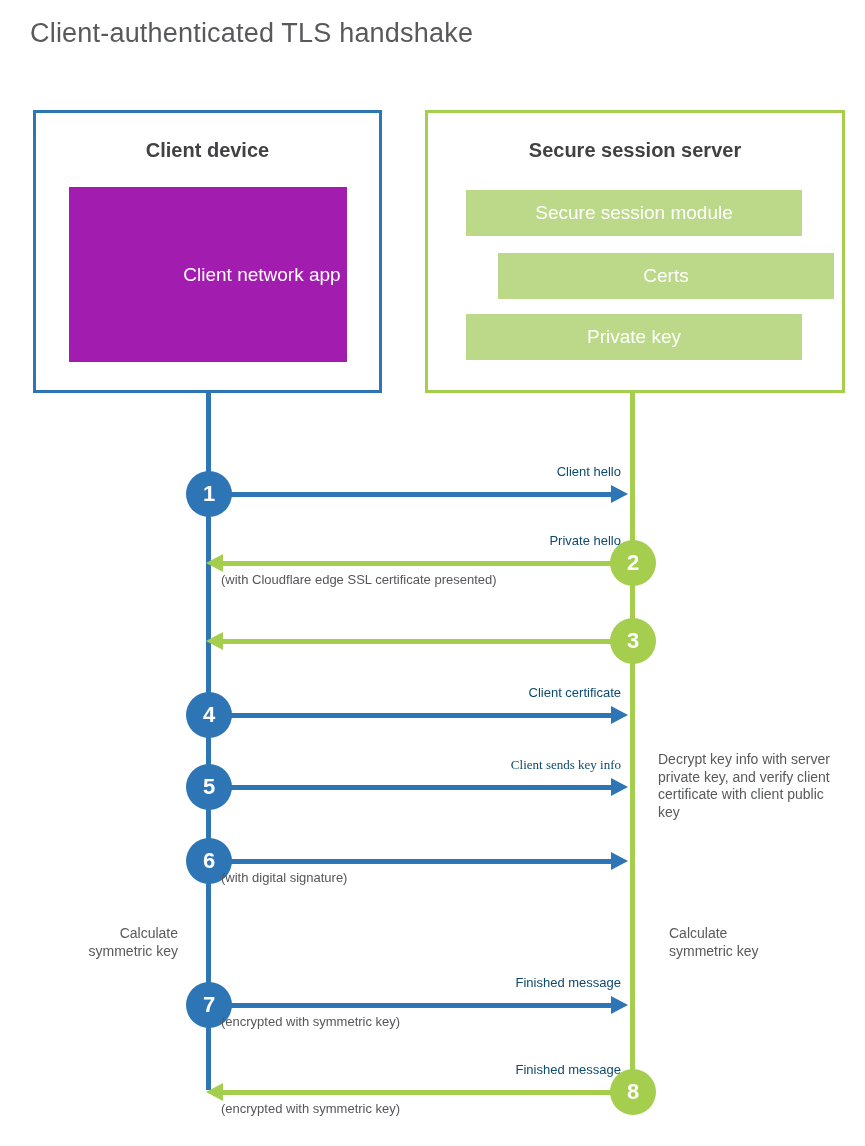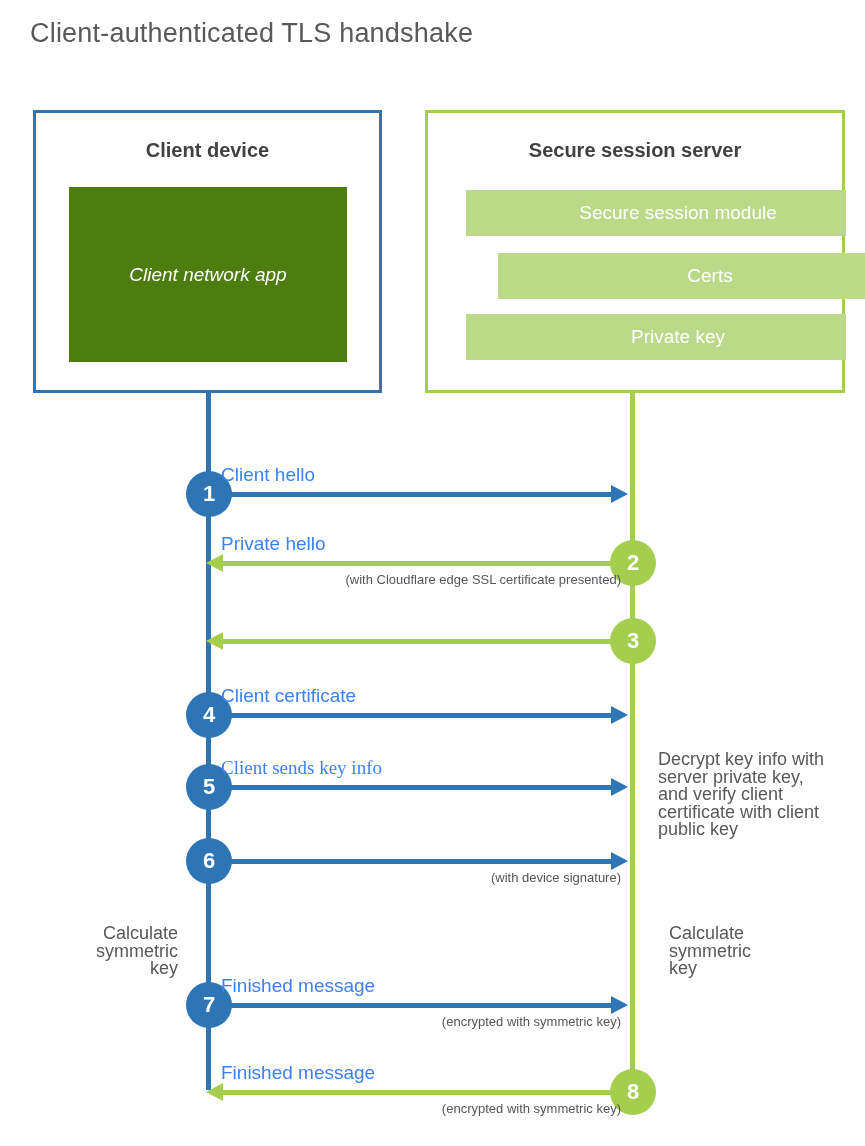--- a/index.html
+++ b/index.html
@@ -10,28 +10,28 @@
   .title{
     position:absolute;left:30px;top:18px;font-size:27px;font-weight:300;
     color:#58595b;letter-spacing:0.2px;
   }
   
   .actor-box{position:absolute;top:110px;height:277px;background:#fff;box-sizing:content-box;}
   .client-box{left:33px;width:343px;border:3px solid #2E75B6;}
   .server-box{left:425px;width:414px;border:3px solid #A5CE4F;}
   .actor-title{margin-top:26px;text-align:center;font-size:20px;font-weight:bold;color:#414042;}
   .client-app{
-    position:absolute;left:69px;top:187px;width:278px;height:175px;background:#4d7c0f;
-    display:flex;align-items:center;justify-content:center;font-style:italic;
+    position:absolute;left:69px;top:187px;width:278px;height:175px;background:#a21caf;
+    display:flex;align-items:center;justify-content:flex-end;
   }
   .client-app-text{width:170px;text-align:center;font-size:19px;color:#ffffff;line-height:26px;}
   .server-bar{
     position:absolute;left:466px;width:336px;height:46px;background:#BCD98A;
     display:flex;align-items:center;justify-content:center;
-    font-size:19px;color:#ffffff;padding-left:44px;
+    font-size:19px;color:#ffffff;
   }
   .bar1{top:190px;} .bar2{top:253px;margin-left:32px;} .bar3{top:314px;}
   
   .vline{position:absolute;width:5px;z-index:0;}
   .vline-blue{left:206px;top:390px;height:700px;background:#2E75B6;}
   .vline-green{left:630px;top:390px;height:702px;background:#A5CE4F;}
   
   .hbar{position:absolute;height:5px;z-index:1;}
   .b-blue{background:#2E75B6;left:209px;width:404px;}
   .b-green{background:#A5CE4F;left:221px;width:412px;}
@@ -39,35 +39,35 @@
       border-top:9px solid transparent;border-bottom:9px solid transparent;}
   .ah-r{border-left:17px solid #2E75B6;left:611px;}
   .ah-l{border-right:17px solid #A5CE4F;left:206px;}
   .circle{
     position:absolute;width:46px;height:46px;border-radius:50%;z-index:2;
     display:flex;align-items:center;justify-content:center;
     color:#ffffff;font-size:22px;font-weight:bold;
   }
   .c-blue{background:#2E75B6;left:186px;}
   .c-green{background:#A5CE4F;left:610px;}
-  .slabel{position:absolute;left:221px;width:400px;text-align:left;
-          font-size:19px;color:#3b82f6;z-index:2;}
-  .ssub{position:absolute;left:221px;width:400px;text-align:right;
+  .slabel{position:absolute;left:221px;width:400px;text-align:right;
+          font-size:13px;color:#0c4a6e;z-index:2;}
+  .ssub{position:absolute;left:221px;width:400px;text-align:left;
         font-size:13px;color:#55565a;z-index:2;}
   
   .s1-c{top:471px;} .s1-b{top:492px;} .s1-a{top:485px;} .s1-l{top:464px;}
   .s2-c{top:540px;} .s2-b{top:561px;} .s2-a{top:554px;} .s2-l{top:533px;} .s2-s{top:572px;}
   .s3-c{top:618px;} .s3-b{top:639px;} .s3-a{top:632px;} .s3-l{top:611px;}
   .s4-c{top:692px;} .s4-b{top:713px;} .s4-a{top:706px;} .s4-l{top:685px;}
   .s5-c{top:764px;} .s5-b{top:785px;} .s5-a{top:778px;} .s5-l{top:757px;font-family:Liberation Serif, serif;} .s5-s{top:796px;}
   .s6-c{top:838px;} .s6-b{top:859px;} .s6-a{top:852px;} .s6-l{top:831px;} .s6-s{top:870px;}
   .s7-c{top:982px;} .s7-b{top:1003px;} .s7-a{top:996px;} .s7-l{top:975px;} .s7-s{top:1014px;}
   .s8-c{top:1069px;} .s8-b{top:1090px;} .s8-a{top:1083px;} .s8-l{top:1062px;} .s8-s{top:1101px;}
   
-  .note{position:absolute;font-size:18px;color:#58595b;line-height:17.5px;z-index:2;}
+  .note{position:absolute;font-size:14px;color:#58595b;line-height:17.5px;z-index:2;}
   .note-decrypt{left:658px;top:751px;width:175px;text-align:left;}
   .note-calc-left{left:78px;top:925px;width:100px;text-align:right;}
   .note-calc-right{left:669px;top:925px;width:100px;text-align:left;}
 </style>
 </head>
 <body>
 
 <div id="canvas">
 
   <div class="title">Client-authenticated TLS handshake</div>
@@ -122,21 +122,21 @@
   <div class="circle c-blue s5-c">
       <span>5</span>
     </div>
   <div class="slabel s5-l">Client sends key info</div>
 
   <div class="hbar b-blue s6-b"></div>
   <div class="ah ah-r s6-a"></div>
   <div class="circle c-blue s6-c">
       <span>6</span>
     </div>
-  <div class="ssub s6-s">(with device signature)</div>
+  <div class="ssub s6-s">(with digital signature)</div>
 
   <div class="hbar b-blue s7-b"></div>
   <div class="ah ah-r s7-a"></div>
   <div class="circle c-blue s7-c">
       <span>7</span>
     </div>
   <div class="slabel s7-l">Finished message</div>
   <div class="ssub s7-s">(encrypted with symmetric key)</div>
 
   <div class="hbar b-green s8-b"></div>

